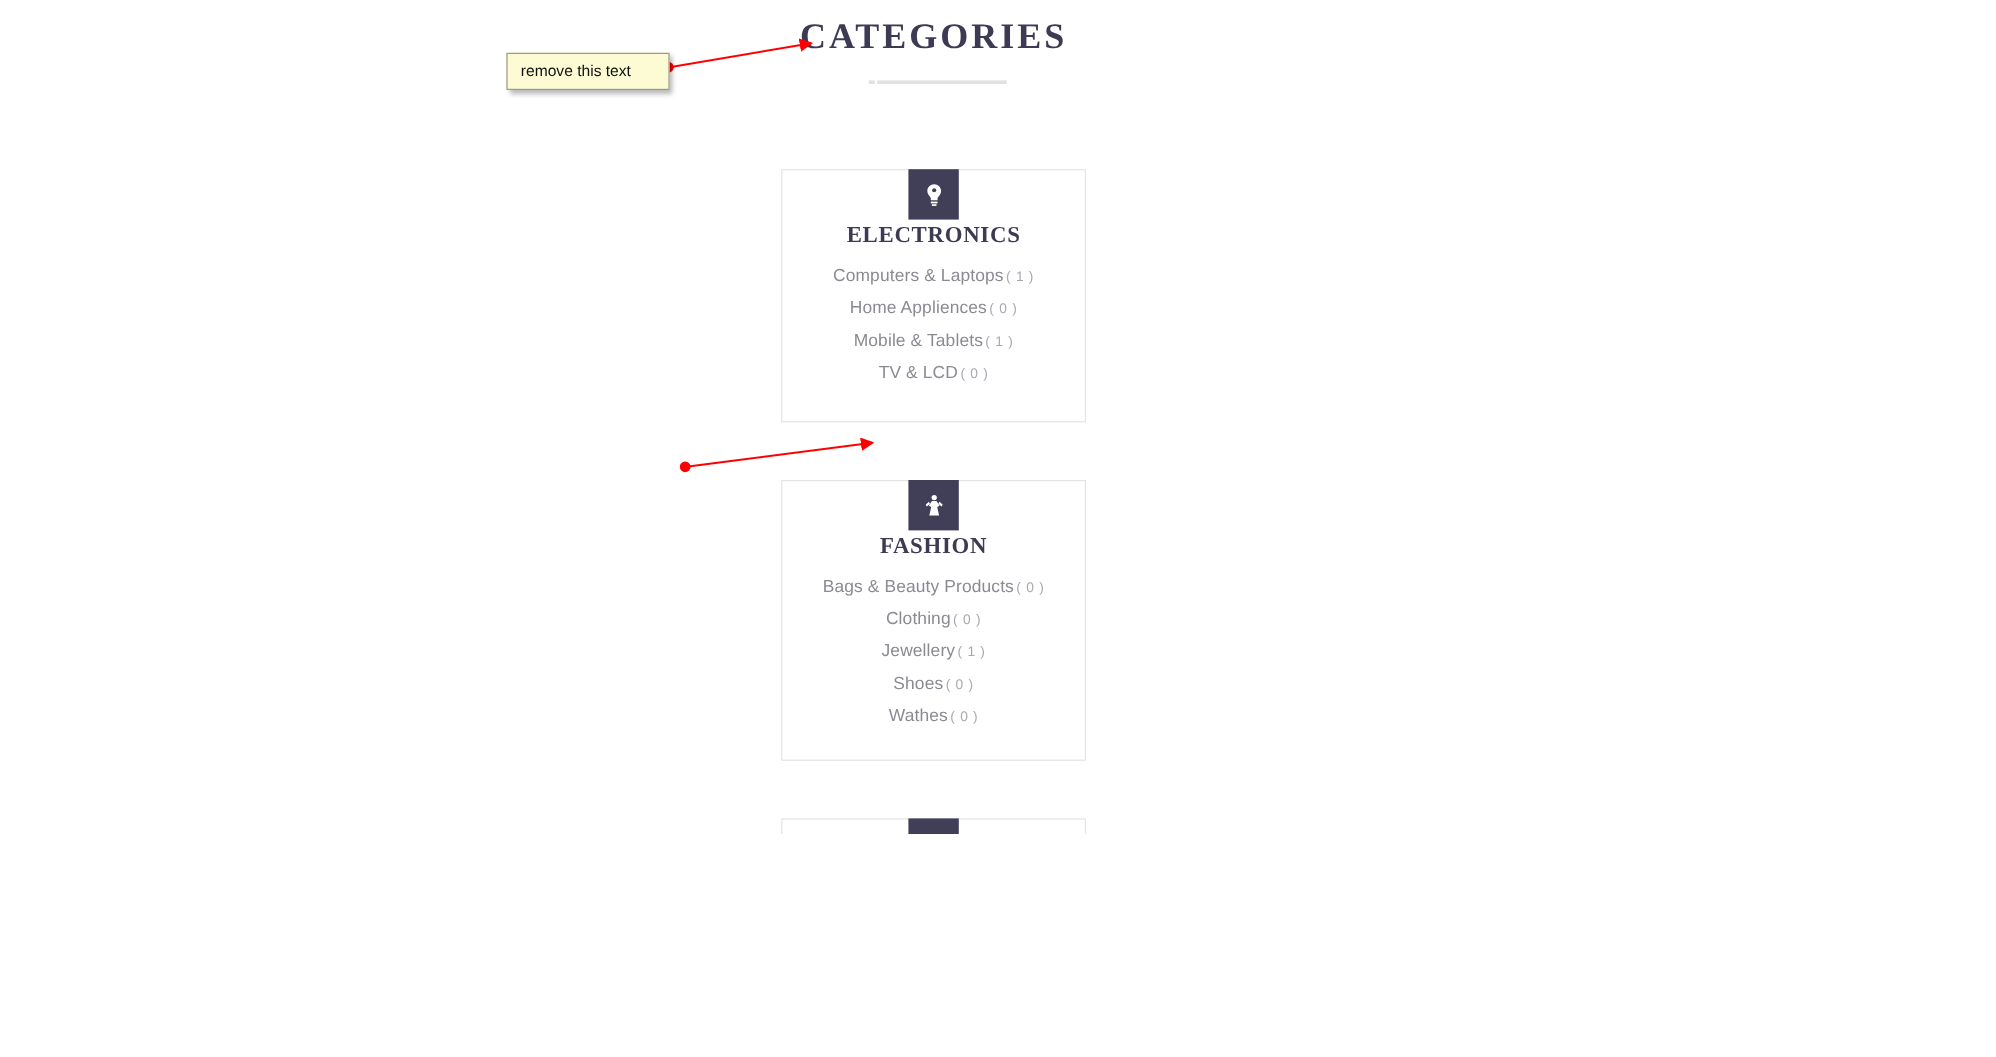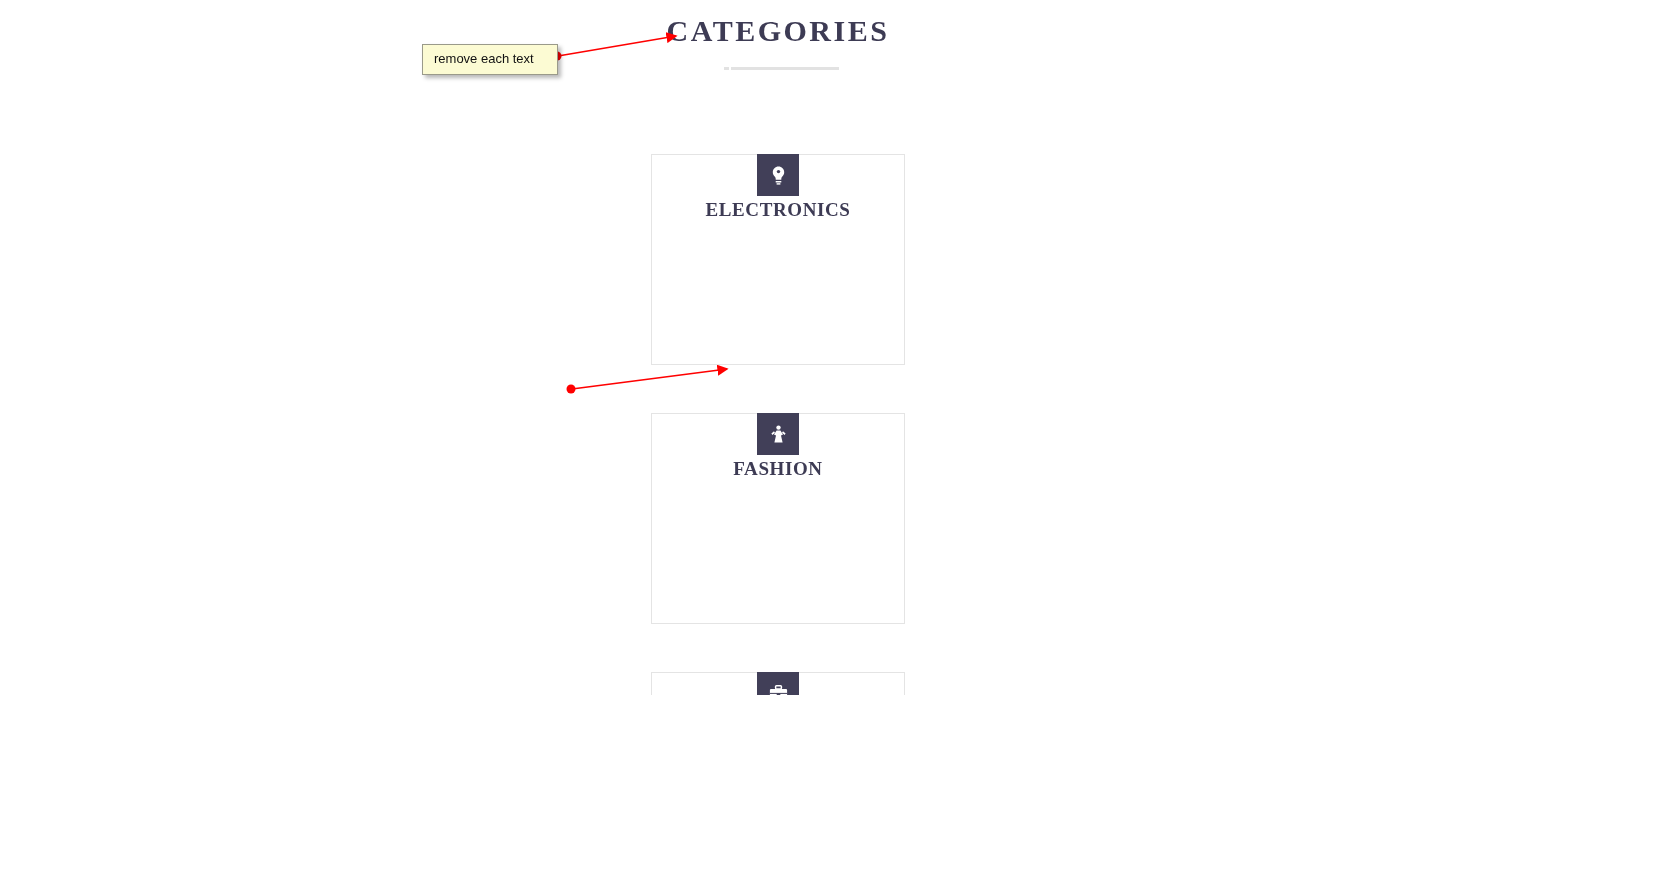--- a/index.html
+++ b/index.html
@@ -63,21 +63,21 @@
     height: 42px;
     background: #413f58;
     display: flex;
     align-items: center;
     justify-content: center;
     z-index: 3;
   }
   .card-badge svg { display: block; }
   .card {
     position: relative;
-    margin-top: 26px;
+    margin-top: 13px;
     border: 1px solid #e4e4e4;
     background: #ffffff;
     min-height: 211px;
     padding: 44px 6px 18px 6px;
     text-align: center;
   }
   .card-title {
     font-family: "Liberation Serif", serif;
     font-weight: bold;
     font-size: 19px;
@@ -137,51 +137,64 @@
         <div class="card-badge">
           <svg width="17" height="19" viewBox="0 0 17 19">
             <path fill="#ffffff" d="M8.5 0.6C5.3 0.6 2.8 3.1 2.8 6.2c0 2 1 3.3 1.9 4.4 .6 .8 1 1.3 1 2.1v1.1h5.6v-1.1c0-.8 .4-1.3 1-2.1 .9-1.1 1.9-2.4 1.9-4.4C14.2 3.1 11.7 .6 8.5 .6z"></path>
             <rect fill="#ffffff" x="5.7" y="15" width="5.6" height="1.5"></rect>
             <rect fill="#ffffff" x="6.6" y="17.2" width="3.8" height="1.4"></rect>
             <circle cx="8.5" cy="5.6" r="1.7" fill="#413f58"></circle>
           </svg>
         </div>
         <div class="card">
           <div class="card-title">ELECTRONICS</div>
+          <ul class="card-list">
+            <li><a class="cat-link" href="#">Computers &amp; Laptops</a><span class="cat-count">( 1 )</span></li>
+            <li><a class="cat-link" href="#">Home Appliences</a><span class="cat-count">( 0 )</span></li>
+            <li><a class="cat-link" href="#">Mobile &amp; Tablets</a><span class="cat-count">( 1 )</span></li>
+            <li><a class="cat-link" href="#">TV &amp; LCD</a><span class="cat-count">( 0 )</span></li>
+          </ul>
         </div>
       </div>
       <div class="card-wrap">
         <div class="card-badge">
           <svg width="17" height="19" viewBox="0 0 17 19">
             <circle cx="8.5" cy="2.6" r="2.2" fill="#ffffff"></circle>
             <path fill="#ffffff" d="M6.6 5.4h3.8l2.6 4.1-2 1.1 1.6 6.9H4.4l1.6-6.9-2-1.1z"></path>
             <path fill="#ffffff" d="M1.4 8.6l2.6-2.4 1 1.5-2.6 2.3z"></path>
             <path fill="#ffffff" d="M15.6 8.6L13 6.2l-1 1.5 2.6 2.3z"></path>
           </svg>
         </div>
         <div class="card">
           <div class="card-title">FASHION</div>
+          <ul class="card-list">
+            <li><a class="cat-link" href="#">Bags &amp; Beauty Products</a><span class="cat-count">( 0 )</span></li>
+            <li><a class="cat-link" href="#">Clothing</a><span class="cat-count">( 0 )</span></li>
+            <li><a class="cat-link" href="#">Jewellery</a><span class="cat-count">( 1 )</span></li>
+            <li><a class="cat-link" href="#">Shoes</a><span class="cat-count">( 0 )</span></li>
+            <li><a class="cat-link" href="#">Wathes</a><span class="cat-count">( 0 )</span></li>
+          </ul>
         </div>
       </div>
       <div class="card-wrap">
         <div class="card-badge">
           <svg width="19" height="17" viewBox="0 0 19 17">
             <rect x="6.6" y="0.8" width="5.8" height="3.1" rx="0.8" fill="none" stroke="#ffffff" stroke-width="1.5"></rect>
             <rect x="0.9" y="4" width="17.2" height="11.6" rx="1.1" fill="#ffffff"></rect>
             <rect x="7.7" y="8.4" width="3.6" height="2.4" fill="#413f58"></rect>
             <rect x="0.9" y="7.9" width="17.2" height="1" fill="#413f58"></rect>
           </svg>
         </div>
         <div class="card">
           <div class="card-title">JOBS</div>
         </div>
       </div>
     </div>
 
-  <div class="callout" id="callout-1">remove each text</div>
+  <div class="callout" id="callout-1">remove this text</div>
 
 
   <svg class="anno-svg">
     <defs>
       <marker id="arrowhead" markerWidth="7" markerHeight="7" refX="6" refY="3.5" orient="auto">
         <polygon points="0 0, 7 3.5, 0 7" fill="#ff0000"></polygon>
       </marker>
     </defs>
 
     <line x1="558" y1="56" x2="676" y2="36" stroke="#ff0000" stroke-width="1.6" marker-end="url(#arrowhead)"></line>

